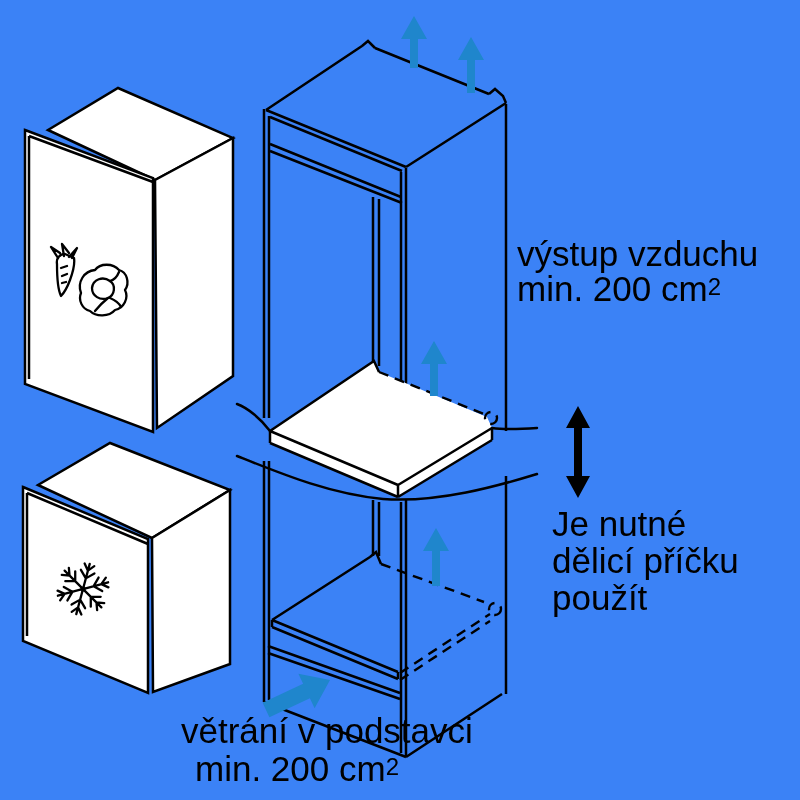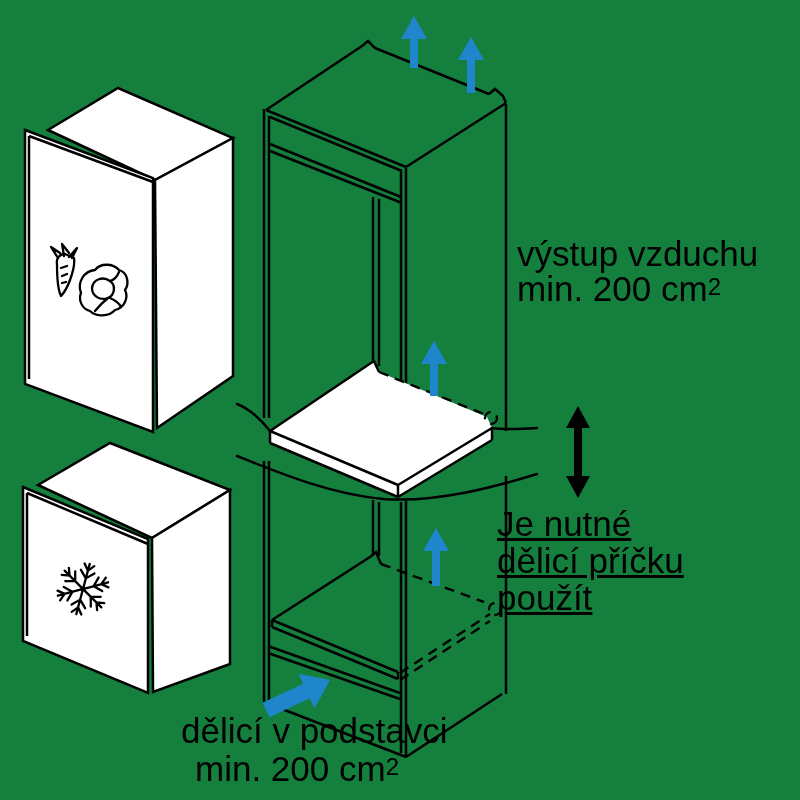--- a/index.html
+++ b/index.html
@@ -1,22 +1,22 @@
 <!DOCTYPE html>
 <html><head>
 <meta charset="utf-8">
 <style>
   html,body{margin:0;padding:0;background:#fff;}
-  .stage{position:relative;width:800px;height:800px;background:#15803d;overflow:hidden;
+  .stage{position:relative;width:800px;height:800px;background:#3b82f6;overflow:hidden;
          font-family:"Liberation Sans", sans-serif;color:#000;}
   .stage svg{position:absolute;left:0;top:0;}
   .lbl{position:absolute;font-size:35px;line-height:35px;white-space:nowrap;color:#000;}
   .lbl sup{font-size:24px;line-height:0;vertical-align:6px;}
   .lbl-air{left:517px;top:236px;line-height:35px;}
-  .lbl-partition{left:497px;top:505px;line-height:37px;text-decoration:underline;}
+  .lbl-partition{left:552px;top:505px;line-height:37px;}
   .lbl-base{left:181px;top:712px;line-height:38px;}
   .lbl-base .indent{margin-left:14px;}
   .k{stroke:#000;stroke-width:2.5;fill:none;stroke-linecap:butt;stroke-linejoin:miter;}
   .kf{stroke:#000;stroke-width:2.5;fill:#fff;stroke-linejoin:miter;}
   .dash{stroke:#000;stroke-width:2.4;fill:none;stroke-dasharray:10 7;}
   .icon{stroke:#000;stroke-width:2.3;fill:none;stroke-linecap:round;stroke-linejoin:round;}
   .wave{stroke:#000;stroke-width:2.5;fill:none;stroke-linecap:round;}
 </style>
 </head>
 <body>
@@ -120,16 +120,16 @@
     <div><span>min. 200 cm</span><sup>2</sup></div>
   </div>
 
   <div class="lbl lbl-partition">
     <div>Je nutné</div>
     <div>dělicí příčku</div>
     <div>použít</div>
   </div>
 
   <div class="lbl lbl-base">
-    <div>dělicí v podstavci</div>
+    <div>větrání v podstavci</div>
     <div class="indent"><span>min. 200 cm</span><sup>2</sup></div>
   </div>
 </div>
 
 </body></html>

